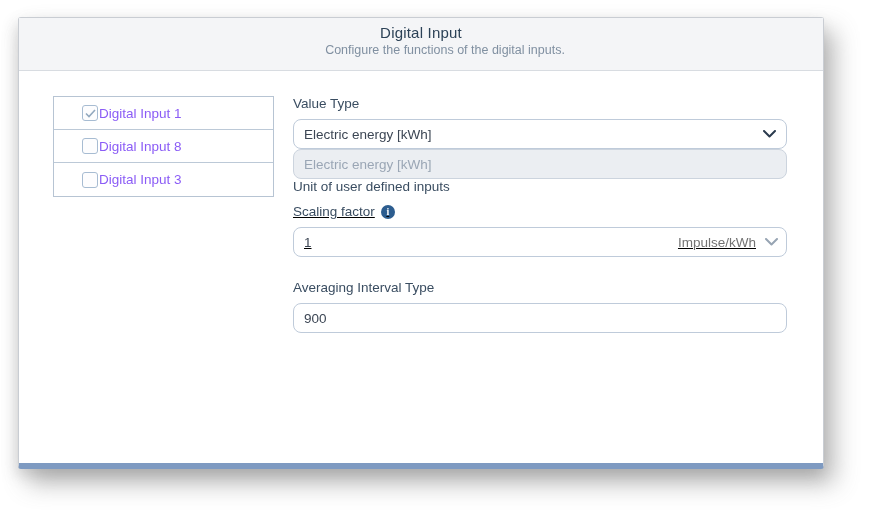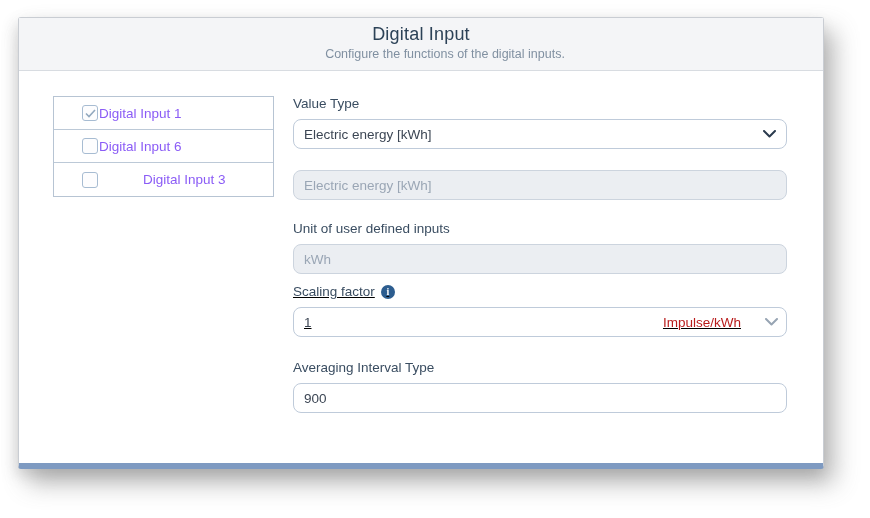--- a/index.html
+++ b/index.html
@@ -20,21 +20,21 @@
     box-shadow: 10px 14px 24px rgba(95,95,95,0.45), -3px 6px 14px rgba(120,120,120,0.22);
   }
   .card-header {
     height: 53px;
     background: #f4f5f7;
     border-bottom: 1px solid #d8dce1;
     text-align: center;
     padding-top: 6px;
   }
   .card-title {
-    font-size: 18px;
+    font-size: 15px;
     color: #2c4257;
     letter-spacing: 0.2px;
   }
   .card-subtitle {
     font-size: 12.5px;
     color: #8090a1;
     margin-top: 2px;
     padding-left: 48px;
   }
   .card-body {
@@ -50,41 +50,41 @@
     flex: none;
   }
   .input-list-row {
     display: flex;
     align-items: center;
     height: 33px;
     padding-left: 28px;
     border-bottom: 1px solid #bcc9d7;
     cursor: pointer;
   }
-  .input-list-row:last-child { border-bottom: none; gap: 44px; }
+  .input-list-row:last-child { border-bottom: none; }
   .checkbox {
     width: 16px; height: 16px;
     border: 1px solid #a7bcd2;
     border-radius: 3px;
     background: #fdfdfe;
     display: inline-flex;
     align-items: center;
     justify-content: center;
     flex: none;
   }
   .checkbox svg { display: none; }
   .checkbox.checked svg { display: block; }
   .input-list-label {
     margin-left: 1px;
     font-size: 13.5px;
     color: #8b5cf6;
   }
   
   .form-col { flex: 1; margin-left: 19px; }
-  .form-group { margin-bottom: 21px; }
+  .form-group { }
   .form-group.tight { margin-bottom: 10px; }
   .form-group.loose { margin-bottom: 23px; text-decoration: underline; }
   .form-label {
     font-size: 13.5px;
     color: #3a4d61;
     margin-bottom: 8px;
     display: flex;
     align-items: center;
     gap: 6px;
   }
@@ -124,22 +124,22 @@
     background: transparent;
     flex: 1;
     font-family: "Liberation Sans", sans-serif;
     font-size: 13.5px;
     color: #3c4654;
     height: 100%;
     min-width: 0;
   }
   .combo .unit-label {
     font-size: 13.5px;
-    color: #b91c1c;
-    margin-right: 24px;
+    color: #737373;
+    margin-right: 9px;
   }
   .info-icon {
     width: 14px; height: 14px;
     border-radius: 50%;
     background: #2c5d8f;
     color: #ffffff;
     font-size: 10px;
     font-weight: bold;
     display: inline-flex;
     align-items: center;
@@ -166,21 +166,21 @@
           <svg width="11" height="9" viewBox="0 0 11 9">
               <polyline points="1,4.5 4,7.5 10,1" fill="none" stroke="#93a9bf" stroke-width="1.6"></polyline>
             </svg>
         </span>
         <span class="input-list-label">Digital Input 1</span>
       </div>
       <div class="input-list-row">
         <span class="checkbox">
           
         </span>
-        <span class="input-list-label">Digital Input 6</span>
+        <span class="input-list-label">Digital Input 8</span>
       </div>
       <div class="input-list-row">
         <span class="checkbox">
           
         </span>
         <span class="input-list-label">Digital Input 3</span>
       </div>
     </div>
 
     <div class="form-col">
@@ -194,21 +194,20 @@
             </svg>
         </div>
       </div>
 
       <div class="form-group">
         <input class="control disabled" type="text" disabled="" value="Electric energy [kWh]" style="">
       </div>
 
       <div class="form-group tight">
         <div class="form-label">Unit of user defined inputs</div>
-        <input class="control disabled" type="text" disabled="" value="kWh" style="">
       </div>
 
       <div class="form-group loose">
         <div class="form-label">
           <span>Scaling factor</span>
           <span class="info-icon">i</span>
         </div>
         <div class="control combo">
           <input type="text" value="1" style="">
           <span class="unit-label">Impulse/kWh</span>

